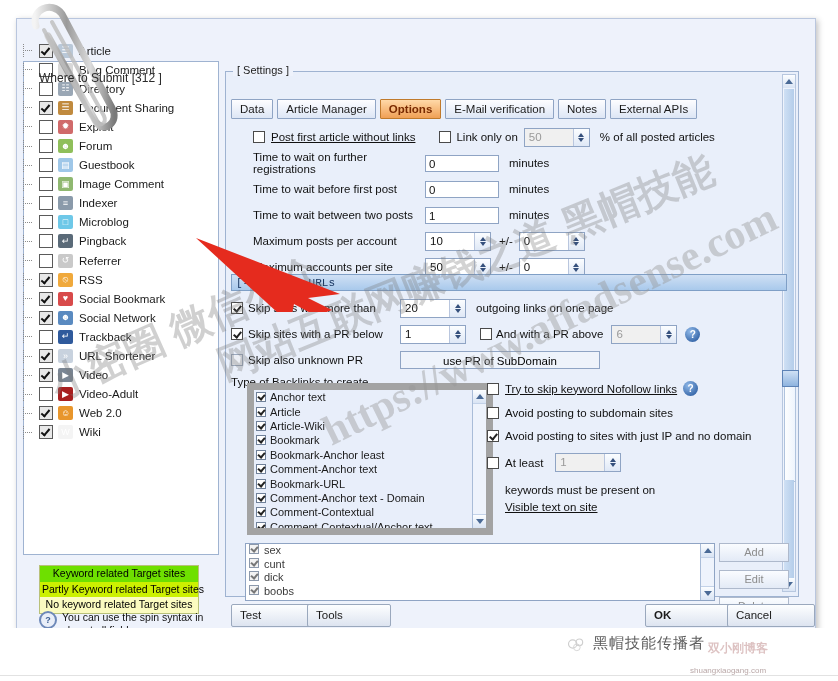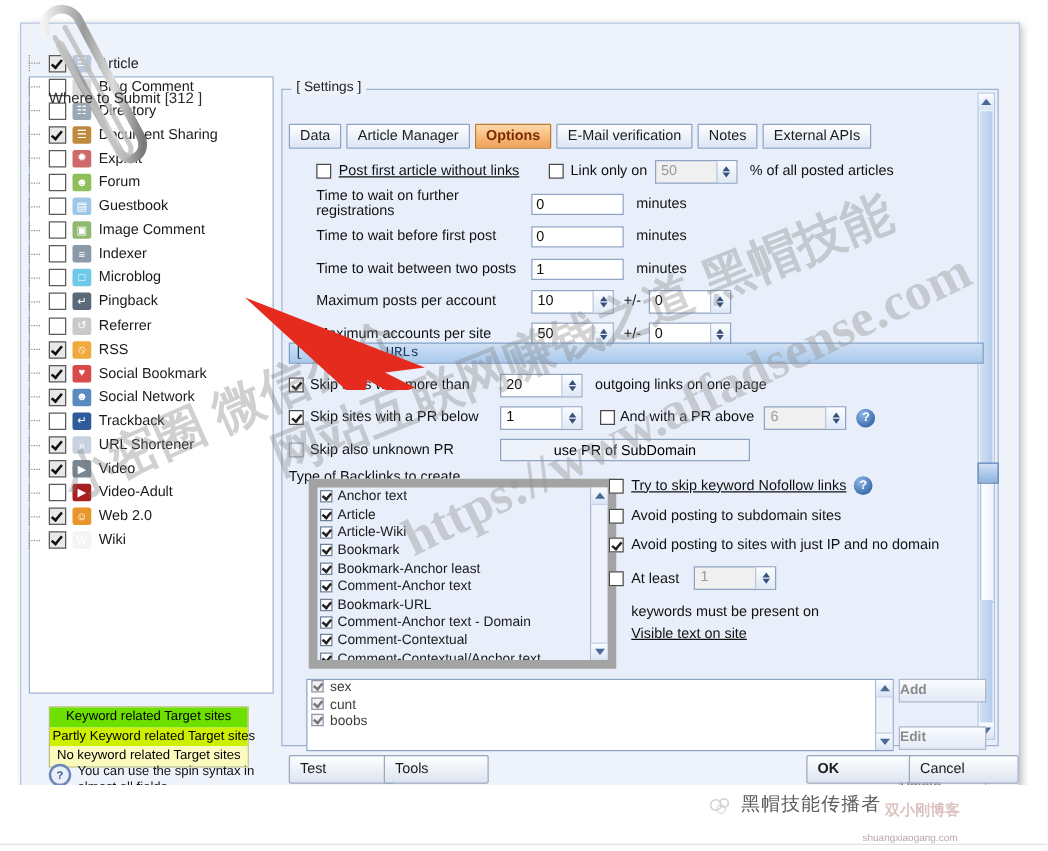--- a/index.html
+++ b/index.html
@@ -189,23 +189,23 @@
   .skipwords{position:absolute;left:228px;top:508px;display:flex;align-items:center;gap:5px;font-size:11.5px;}
   .wbox{
     position:absolute;left:228px;top:524px;width:468px;height:56px;
     background:#fff;border:1px solid #8fa4c4;overflow:hidden;
   }
   .wbox .li{display:flex;align-items:flex-start;height:13.6px;padding-left:3px;font-size:11px;color:#3b3b3b;}
   .wbox .li .chk{width:10px;height:10px;margin-right:5px;border-color:#8b98ab;background:#f3f3f3;}
   .wbox .li .chk.on:after{left:2px;top:0;width:3px;height:5px;border-color:#777;}
   .sidebtns{position:absolute;left:702px;top:524px;width:68px;}
   .sbtn{
-    width:68px;height:17px;margin-bottom:19px;
+    width:68px;height:17px;margin-bottom:8px;
     border:1px solid #aeb9cc;background:linear-gradient(#fafcff,#e3eaf6);
-    font-size:11px;color:#8b8b8b;text-align:left;line-height:16px;font-weight:bold;
+    font-size:11px;color:#8b8b8b;text-align:center;line-height:16px;
   }
   .panel-sb{
     position:absolute;right:2px;top:2px;width:14px;height:518px;
     background:#eef3fc;border:1px solid #b7c7df;box-sizing:border-box;
   }
   .panel-sb .ar{height:13px;background:linear-gradient(#fbfdff,#d9e4f4);display:flex;align-items:center;justify-content:center;}
   .panel-sb .thumb{
     position:absolute;left:1px;width:10px;top:300px;height:105px;
     background:linear-gradient(90deg,#fdfefe,#eef4fd);border:1px solid #b0c3dd;
   }
@@ -630,20 +630,24 @@
 
   <div class="wbox">
     <div id="words-host">
         <div class="li">
           <span class="chk on"></span>
           <span>sex</span>
         </div>
         <div class="li">
           <span class="chk on"></span>
           <span>cunt</span>
+        </div>
+        <div class="li">
+          <span class="chk on"></span>
+          <span>dick</span>
         </div>
         <div class="li">
           <span class="chk on"></span>
           <span>boobs</span>
         </div>
       </div>
     <div class="vsb">
       <div class="ar">
           <i class="up"></i>
         </div>

